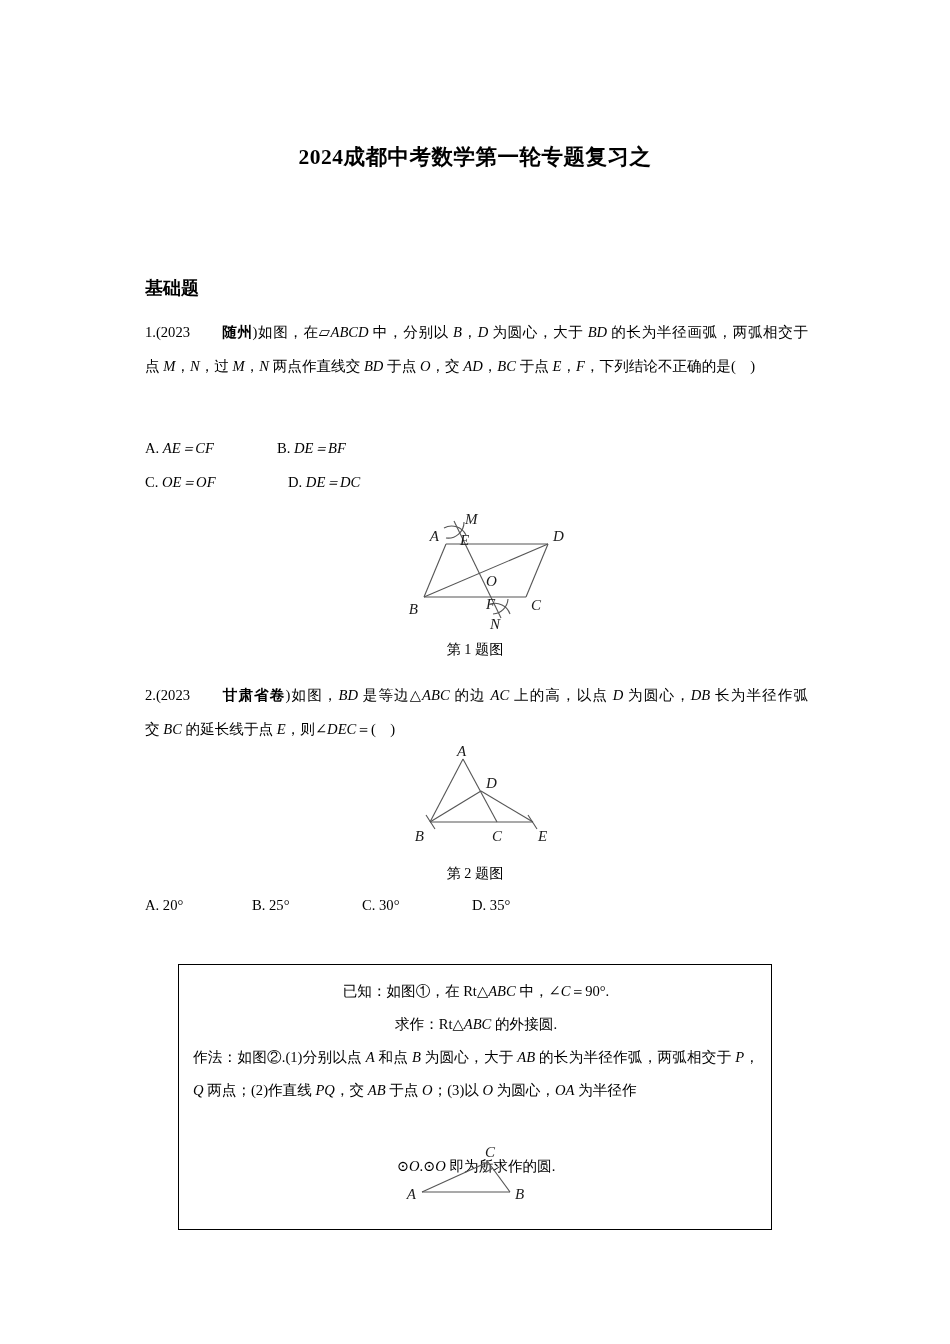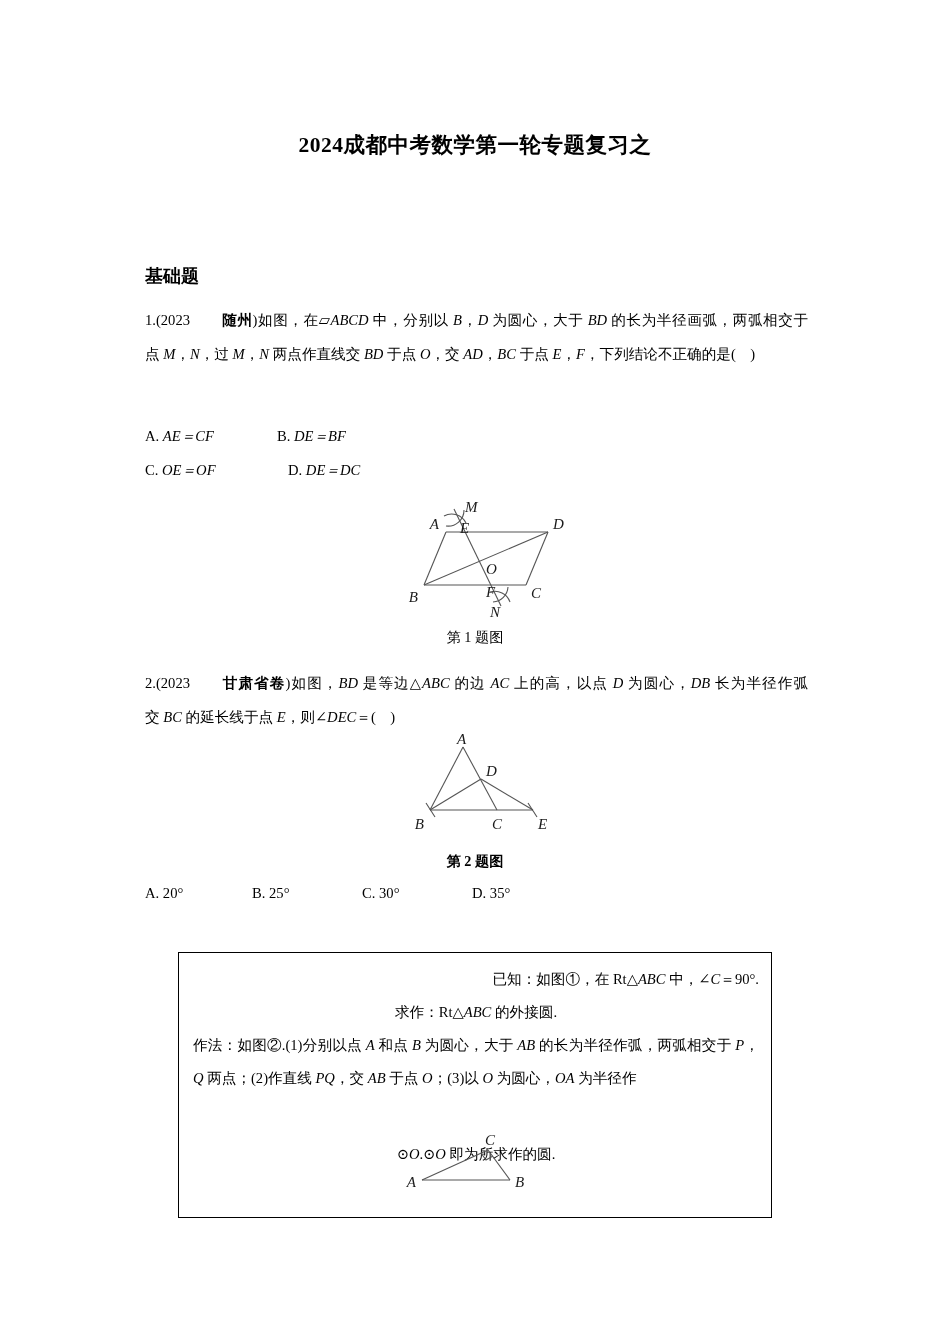--- a/index.html
+++ b/index.html
@@ -12,21 +12,21 @@
     width: 950px;
     height: 1344px;
     position: relative;
     font-family: "Liberation Serif", "DejaVu Serif", serif;
     color: #000000;
     overflow: hidden;
   }
 
   .page {
     position: absolute;
-    left: 0; top: 0;
+    left: 0; top: 12px;
     width: 950px;
     height: 1132px;
   }
 
   
   .title-block {
     position: absolute;
     left: 0;
     width: 950px;
     text-align: center;
@@ -197,30 +197,30 @@
       <g class="lbl">
         <text x="57" y="12">A</text>
         <text x="24" y="97" text-anchor="end">B</text>
         <text x="92" y="97">C</text>
         <text x="138" y="97">E</text>
         <text x="86" y="44">D</text>
       </g>
     </svg>
   </div>
 
-  <div class="fig-caption" style="top:852px;font-weight:bold;">第 2 题图</div>
+  <div class="fig-caption" style="top:852px;">第 2 题图</div>
 
   <div class="opt-row" style="top:885px;">
     <span class="opt" style="width:107px;"><span>A.</span>&nbsp;<span>20°</span></span><span class="opt" style="width:110px;"><span>B.</span>&nbsp;<span>25°</span></span><span class="opt" style="width:110px;"><span>C.</span>&nbsp;<span>30°</span></span><span class="opt"><span>D.</span>&nbsp;<span>35°</span></span>
   </div>
 
 
   <div class="boxed">
 
-    <div class="box-line box-center" style="top:10px;text-align:right;">
+    <div class="box-line box-center" style="top:10px;">
       已知：如图①，在&nbsp;<span class="mthn">Rt</span>△<span class="mth">ABC</span>&nbsp;中，∠<span class="mth">C</span>＝90°.
     </div>
 
     <div class="box-line box-center" style="top:43px;">
       求作：<span class="mthn">Rt</span>△<span class="mth">ABC</span>&nbsp;的外接圆.
     </div>
 
     <div class="box-line box-just" style="top:76px;">
       作法：如图②.(1)分别以点&nbsp;<span class="mth">A</span>&nbsp;和点&nbsp;<span class="mth">B</span>&nbsp;为圆心，大于&nbsp;<span class="mth">AB</span>&nbsp;的长为半径作弧，两弧相交于&nbsp;<span class="mth">P</span>，<span class="mth">Q</span>&nbsp;两点；(2)作直线&nbsp;<span class="mth">PQ</span>，交&nbsp;<span class="mth">AB</span>&nbsp;于点&nbsp;<span class="mth">O</span>；(3)以&nbsp;<span class="mth">O</span>&nbsp;为圆心，<span class="mth">OA</span>&nbsp;为半径作
     </div>

